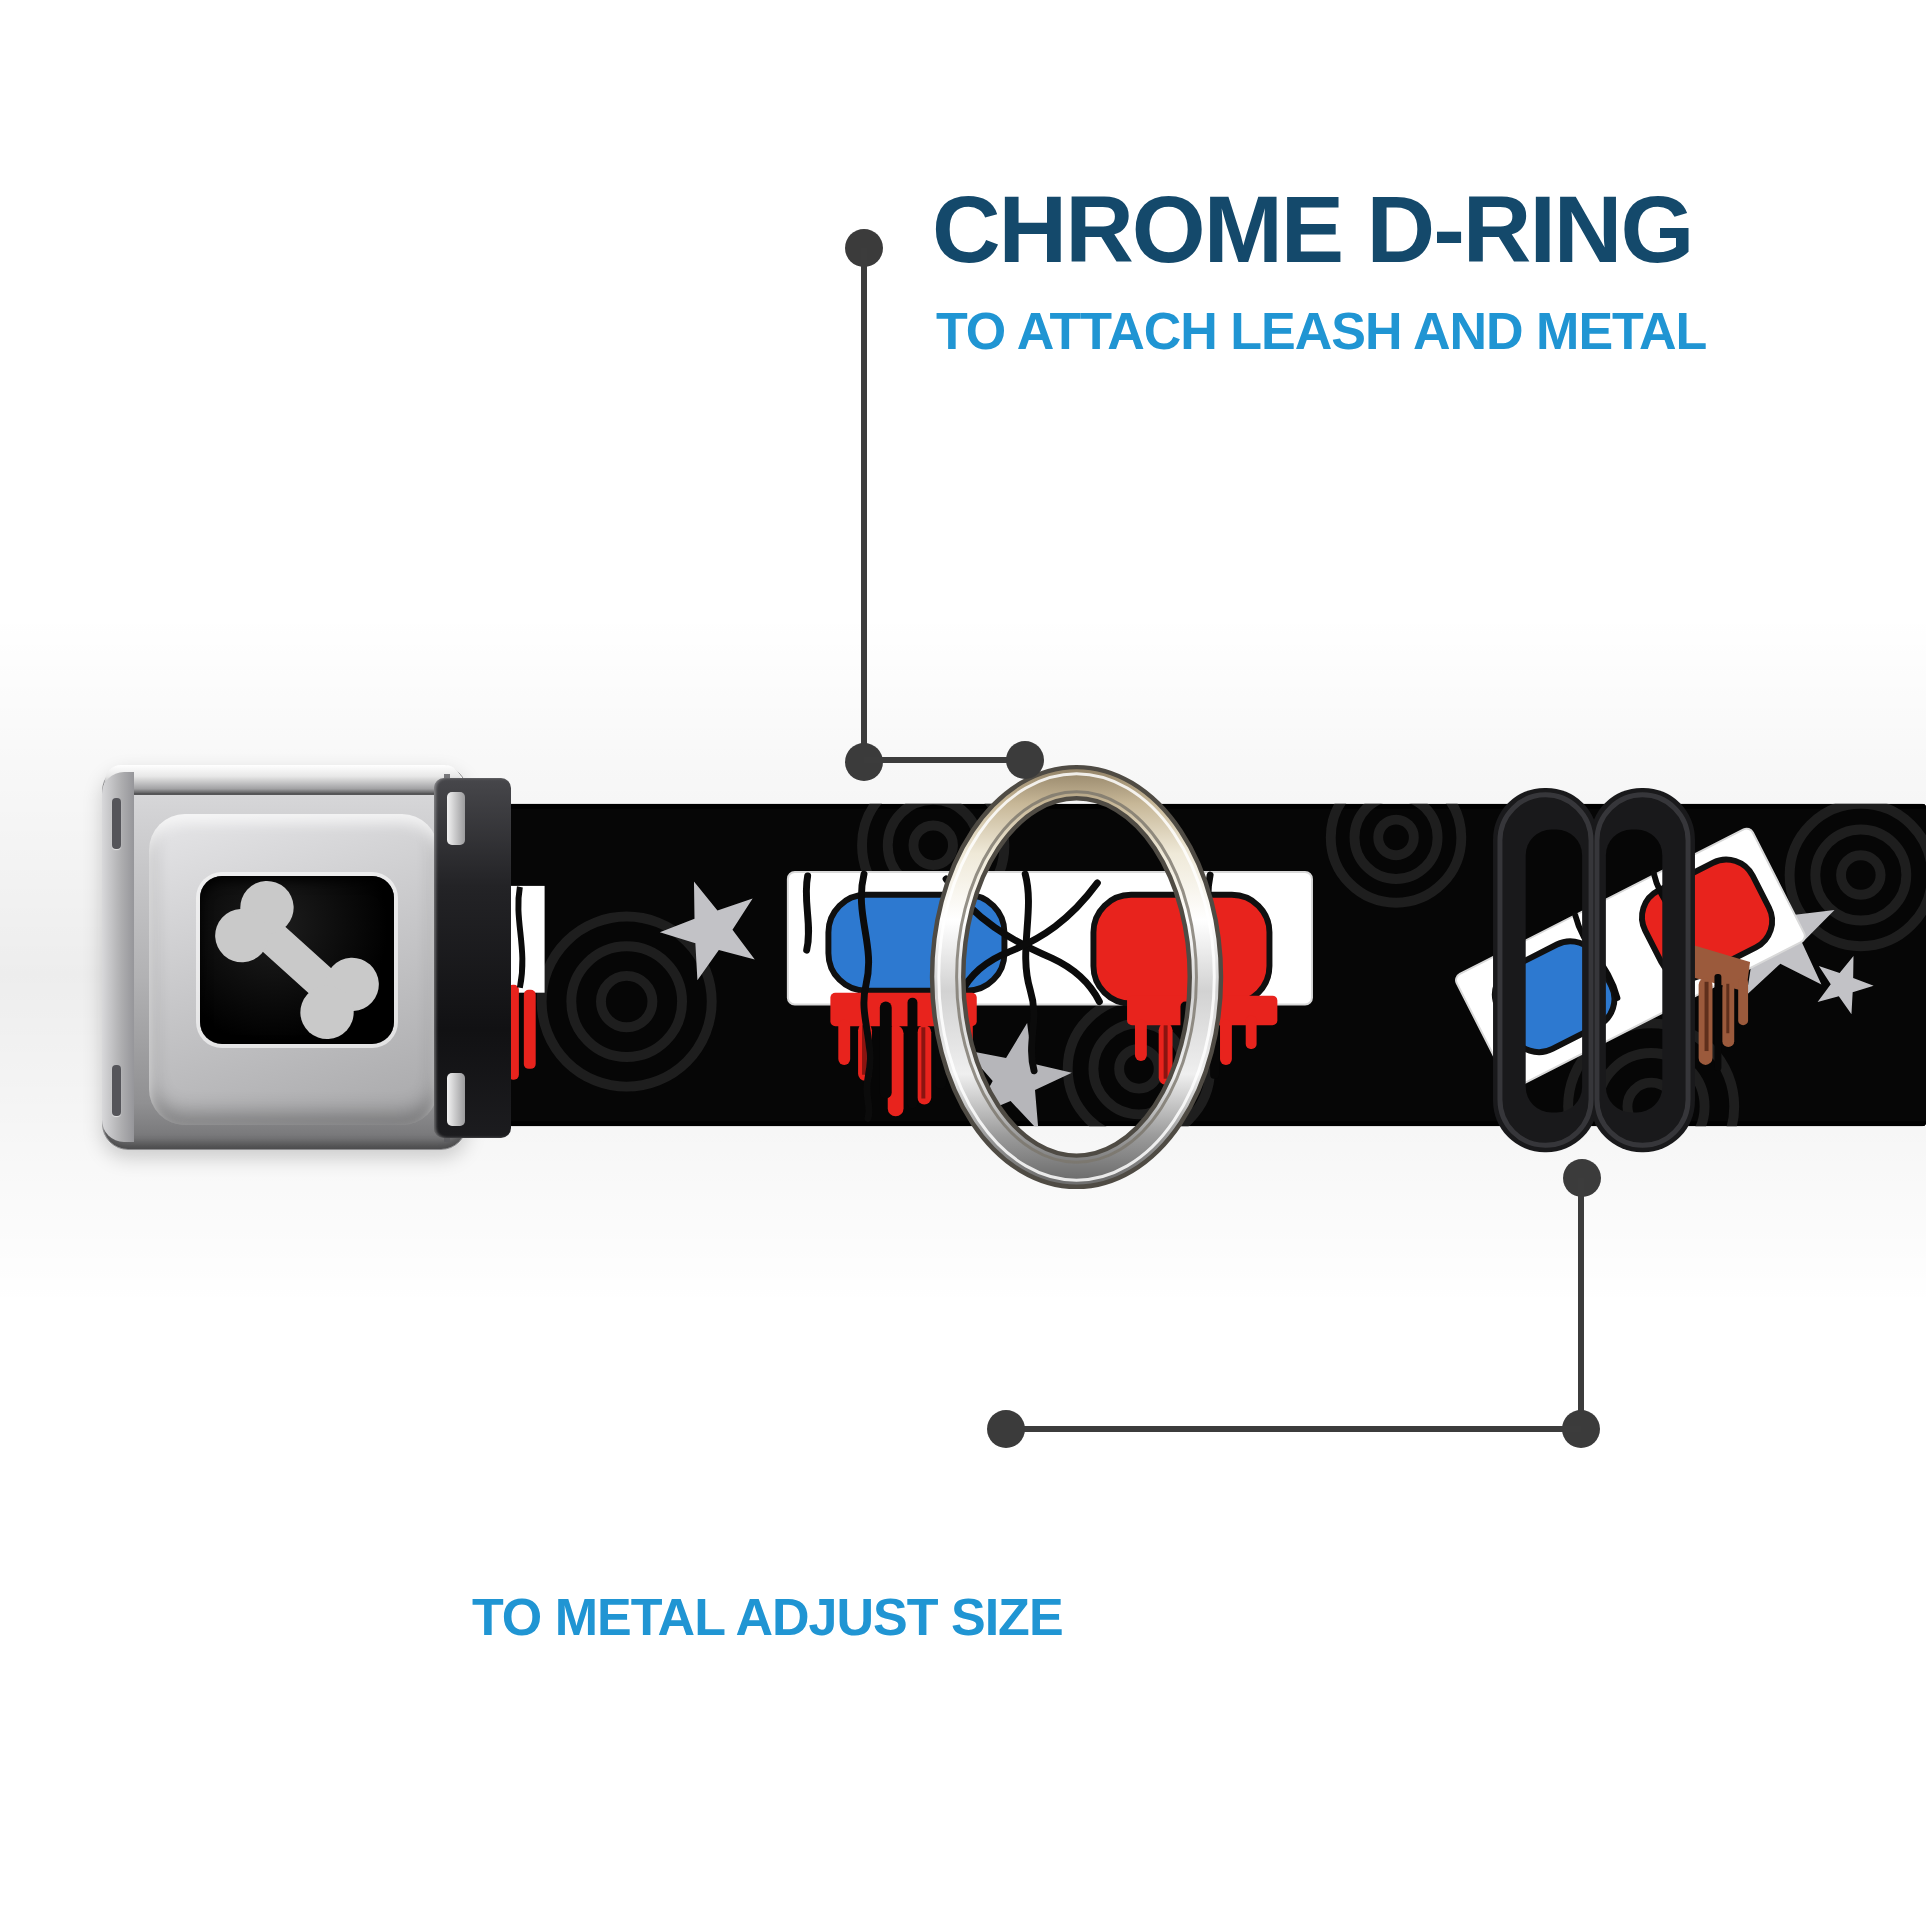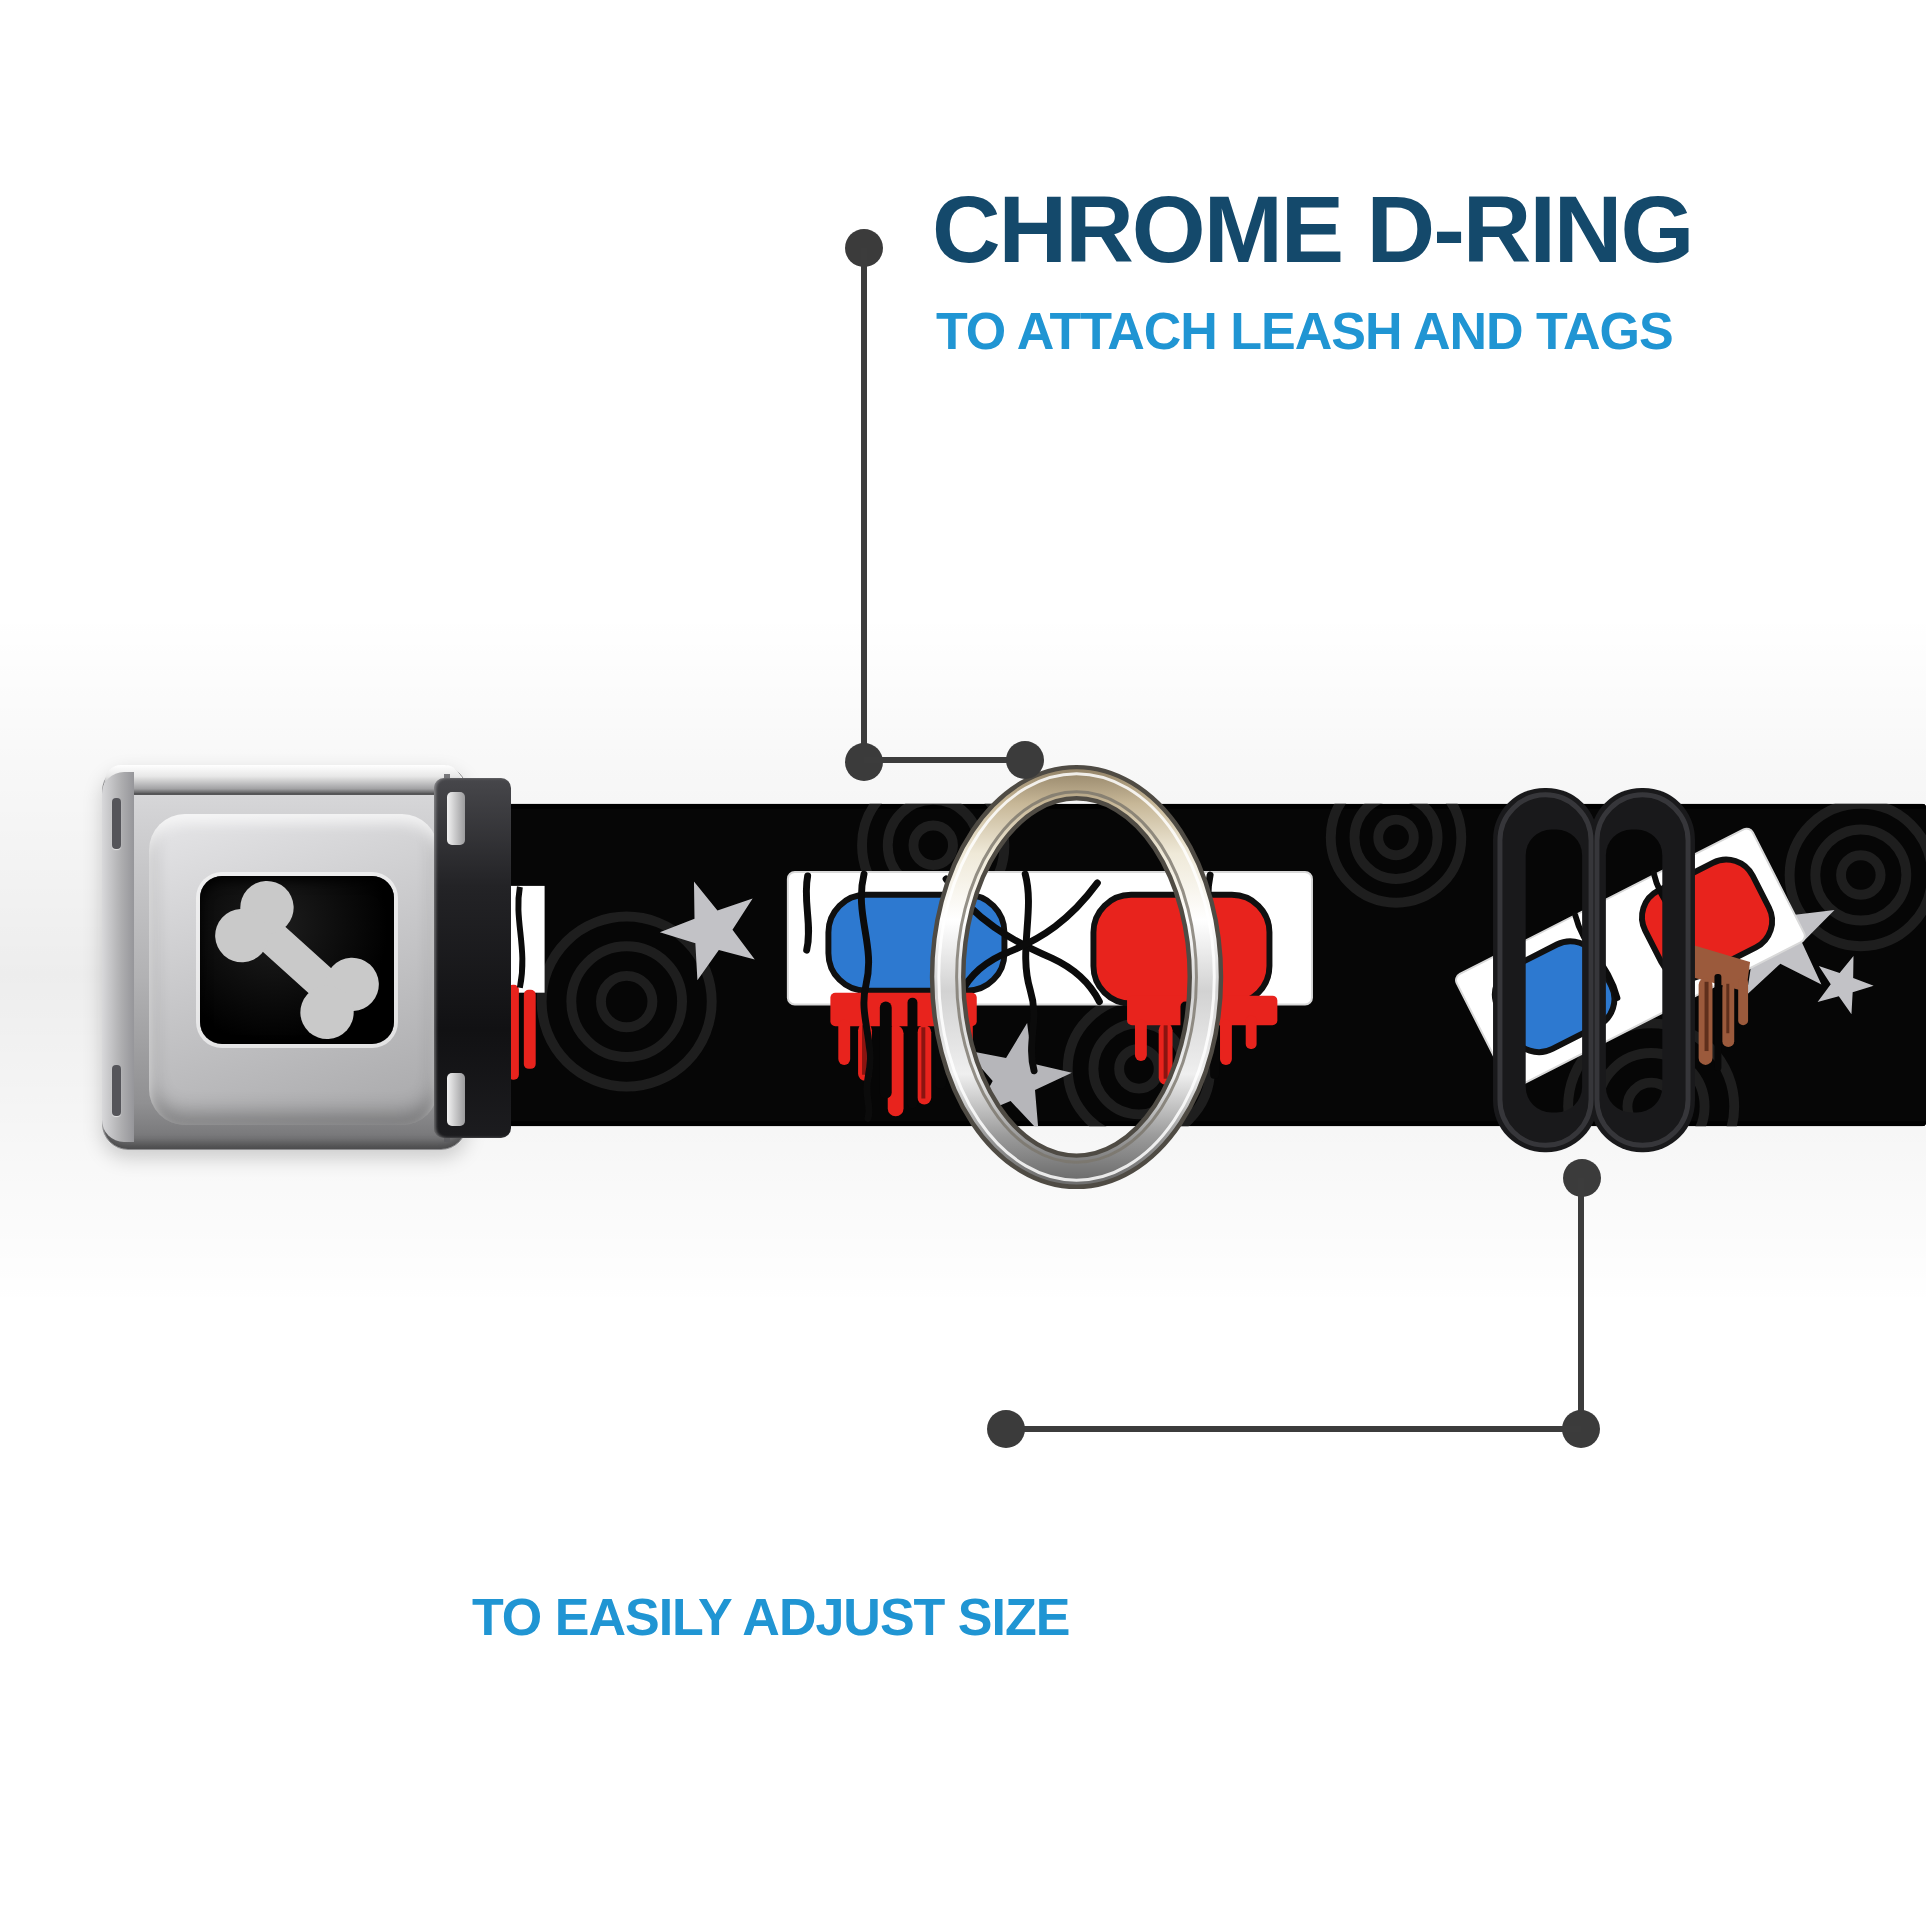--- a/index.html
+++ b/index.html
@@ -249,23 +249,23 @@
       <rect x="1613" y="803" width="92" height="354" rx="46" fill="none" stroke="#3c3c40" stroke-width="5" opacity="0.85"></rect>
     </g>
   </svg>
 
   <div class="dot" style="left:864px;top:248px;"></div>
   <div class="vline" style="left:861px;top:248px;width:6px;height:515px;"></div>
   <div class="dot" style="left:864px;top:762px;"></div>
   <div class="hline" style="left:864px;top:757px;width:160px;height:6px;"></div>
   <div class="dot" style="left:1025px;top:760px;"></div>
   <div class="callout-title" style="left:932px;top:182px;">CHROME D-RING</div>
-  <div class="callout-sub" style="left:936px;top:305px;">TO ATTACH LEASH AND TAGS</div>
+  <div class="callout-sub" style="left:936px;top:305px;">TO ATTACH LEASH AND METAL</div>
 
   <div class="dot" style="left:1582px;top:1178px;"></div>
   <div class="vline" style="left:1578px;top:1178px;width:6px;height:250px;"></div>
   <div class="dot" style="left:1581px;top:1429px;"></div>
   <div class="hline" style="left:1006px;top:1426px;width:575px;height:6px;"></div>
   <div class="dot" style="left:1006px;top:1429px;"></div>
-  <div class="callout-sub" style="left:472px;top:1591px;">TO EASILY ADJUST SIZE</div>
+  <div class="callout-sub" style="left:472px;top:1591px;">TO METAL ADJUST SIZE</div>
 
 </div>
 
 
 </body></html>

